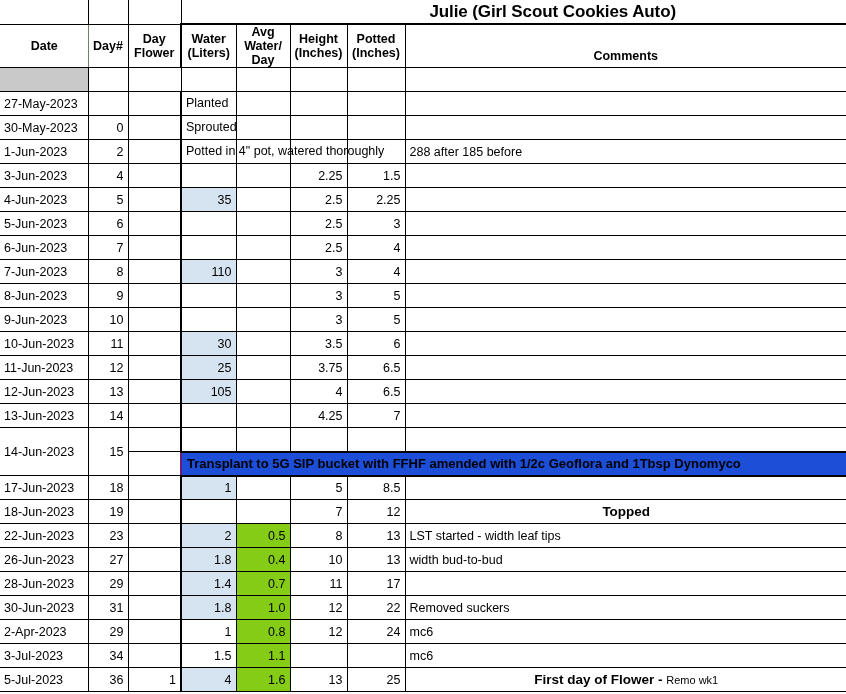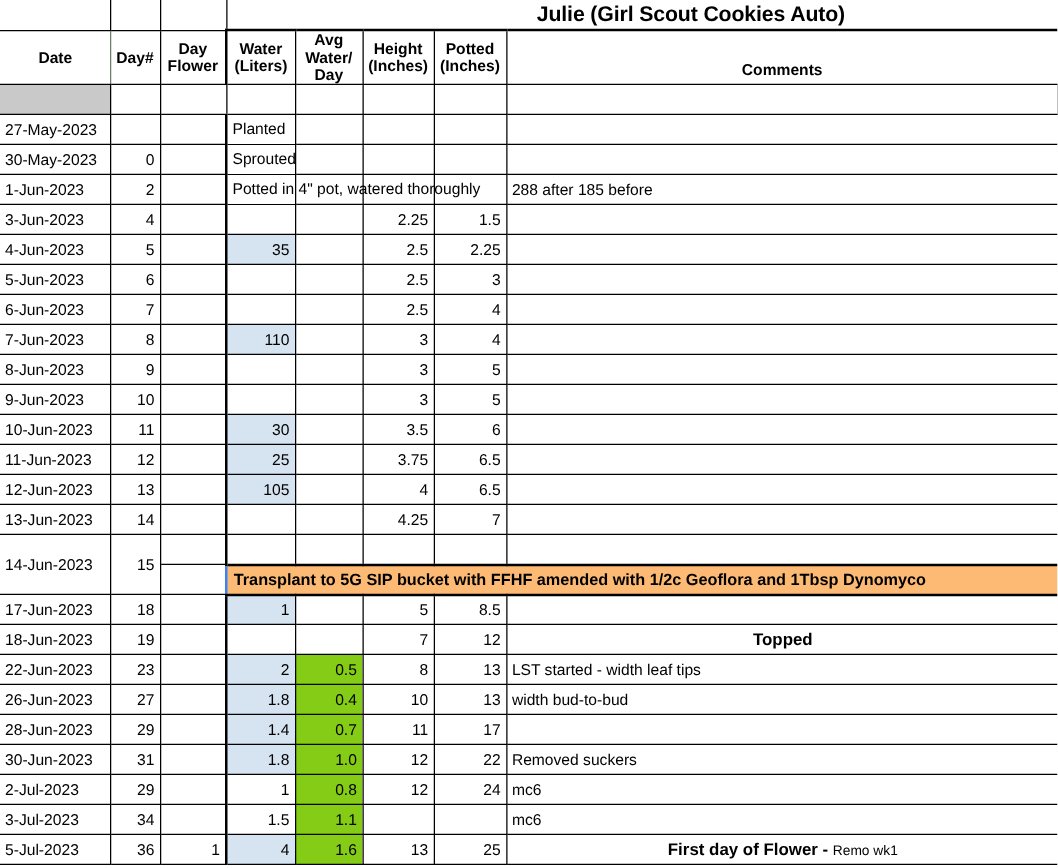--- a/index.html
+++ b/index.html
@@ -105,26 +105,26 @@
   
   .spill{position:relative;}
   .spill .spill-txt{
     position:absolute;left:4px;top:0;
     line-height:23px;white-space:nowrap;
     z-index:3;
   }
 
   
   .banner td.banner-cell{
-    background:#fdba74;
+    background:#1d4ed8;
     font-weight:bold;
     font-size:13px;
     text-align:left;
     padding-left:5px;
-    border-left:2px solid #3b82f6;
+    border-left:2px solid #701a75;
     border-top:2px solid #000;
     border-bottom:2px solid #000;
     border-right:none;
   }
   .green-center{
     background:#d9e7d0;
     font-weight:bold;
     text-align:center !important;
     font-size:13.5px;
   }
@@ -416,21 +416,21 @@
     <td class="date">30-Jun-2023</td>
     <td class="num">31</td>
     <td class="num"></td>
     <td class="water fill">1.8</td>
     <td class="avg fill">1.0</td>
     <td class="num">12</td>
     <td class="num">22</td>
     <td class="comments">Removed suckers</td>
   </tr>
   <tr class="dr">
-    <td class="date">2-Jul-2023</td>
+    <td class="date">2-Apr-2023</td>
     <td class="num">29</td>
     <td class="num"></td>
     <td class="water">1</td>
     <td class="avg fill">0.8</td>
     <td class="num">12</td>
     <td class="num">24</td>
     <td class="comments">mc6</td>
   </tr>
   <tr class="dr">
     <td class="date">3-Jul-2023</td>

